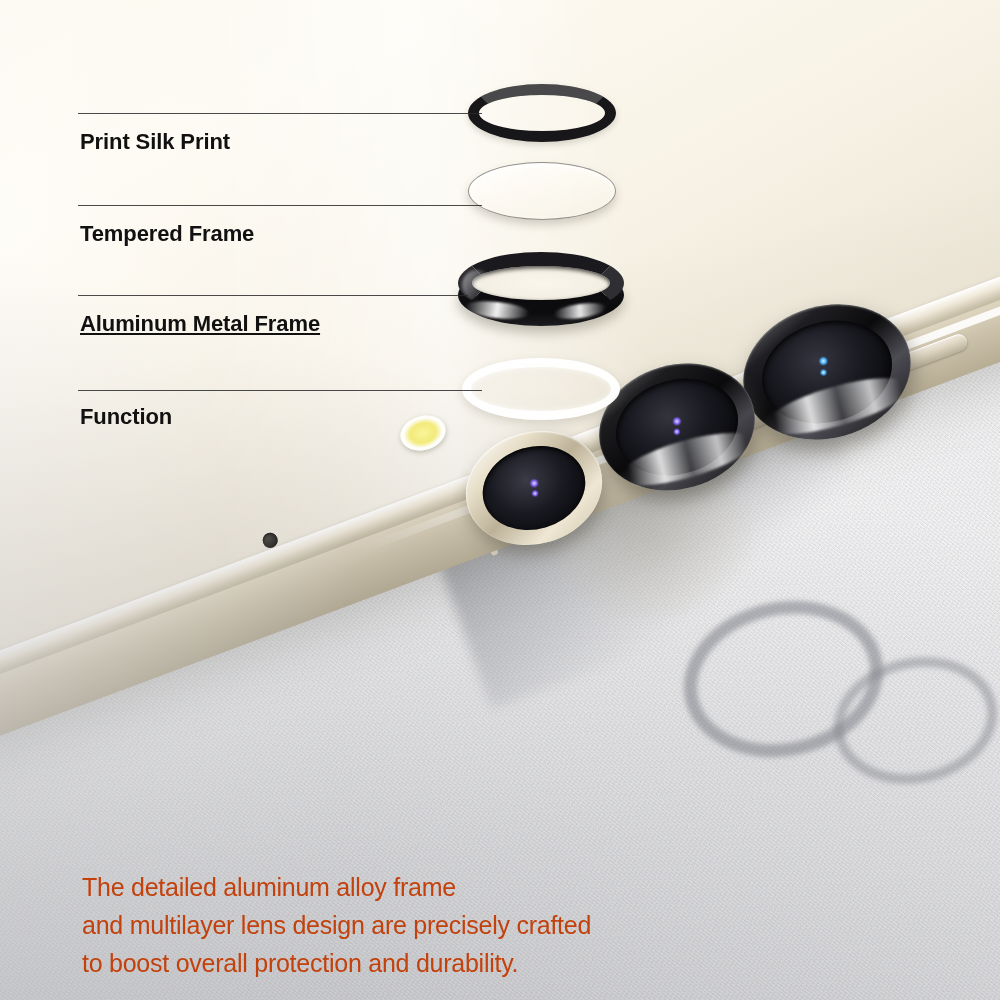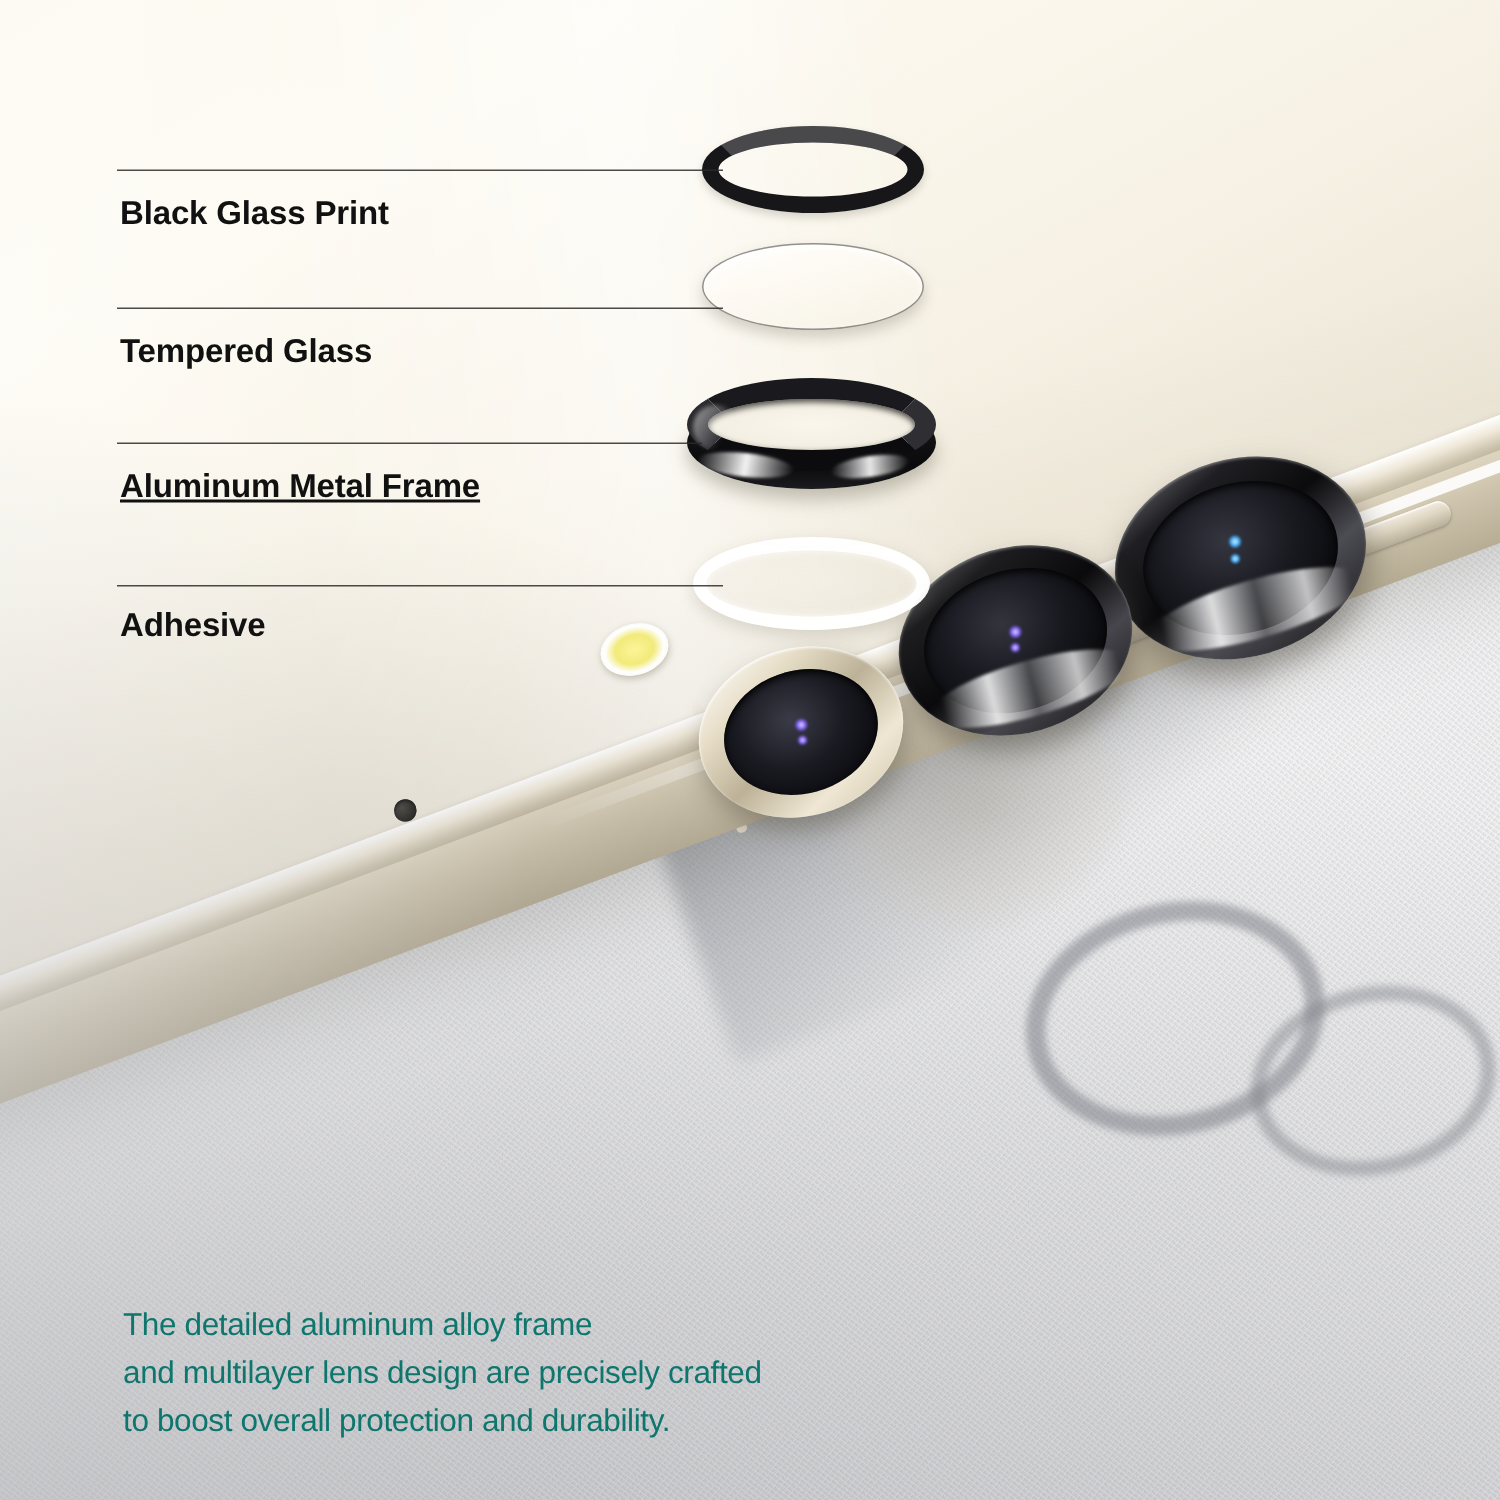--- a/index.html
+++ b/index.html
@@ -406,24 +406,24 @@
     font-size: 60px;
     line-height: 1.03;
     font-weight: 700;
     color: #111111;
     letter-spacing: -1.2px;
     white-space: pre-line;
   }
   .bodycopy {
     position: absolute;
     left: 82px; top: 868px;
-    font-size: 21px;
+    font-size: 25px;
     line-height: 1.52;
     font-weight: 400;
-    color: #0f766e;
+    color: #c2410c;
     letter-spacing: -0.25px;
     white-space: pre-line;
   }
 </style>
 </head>
 <body>
 
 <div id="stage">
 
   <div class="surface"></div>
@@ -483,35 +483,35 @@
   </div>
 
   <div class="layer glass-disc">
     <div class="glass-edge"></div>
   </div>
 
   <div class="layer silk-ring"></div>
 
   <div class="callout">
     <div class="leader" style="left:78px; top:113px; width:404px;"></div>
-    <div class="callout-label" style="left:80px; top:129px;">Black Glass Print</div>
+    <div class="callout-label" style="left:80px; top:129px;">Print Silk Print</div>
   </div>
 
   <div class="callout">
     <div class="leader" style="left:78px; top:205px; width:404px;"></div>
-    <div class="callout-label" style="left:80px; top:221px;">Tempered Glass</div>
+    <div class="callout-label" style="left:80px; top:221px;">Tempered Frame</div>
   </div>
 
   <div class="callout">
     <div class="leader" style="left:78px; top:295px; width:390px;"></div>
     <div class="callout-label" style="left:80px; top:311px;text-decoration:underline;">Aluminum Metal Frame</div>
   </div>
 
   <div class="callout">
     <div class="leader" style="left:78px; top:390px; width:404px;"></div>
-    <div class="callout-label" style="left:80px; top:404px;">Adhesive</div>
+    <div class="callout-label" style="left:80px; top:404px;">Function</div>
   </div>
 
   <div class="bodycopy">The detailed aluminum alloy frame
 and multilayer lens design are precisely crafted
 to boost overall protection and durability.</div>
 
 </div>
 
 </body></html>

